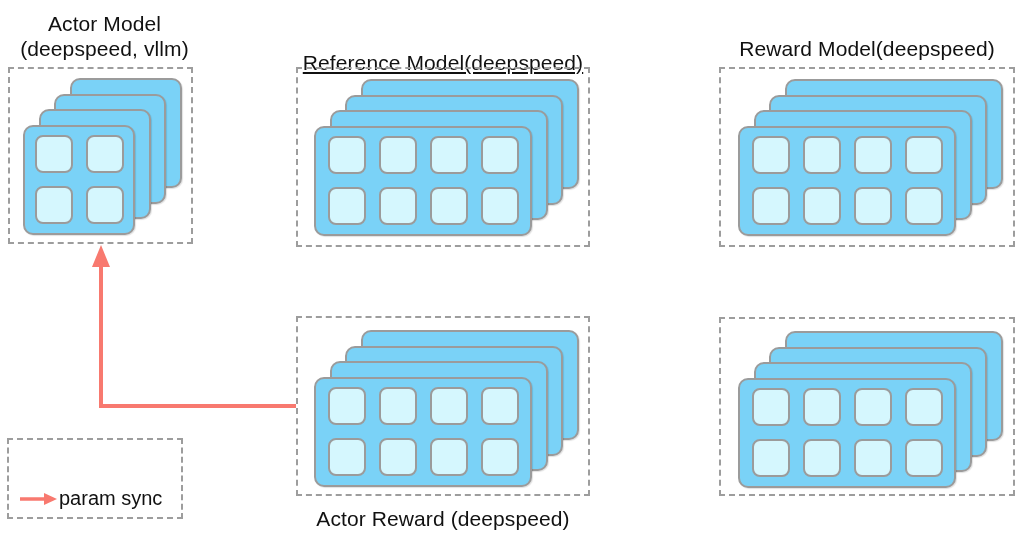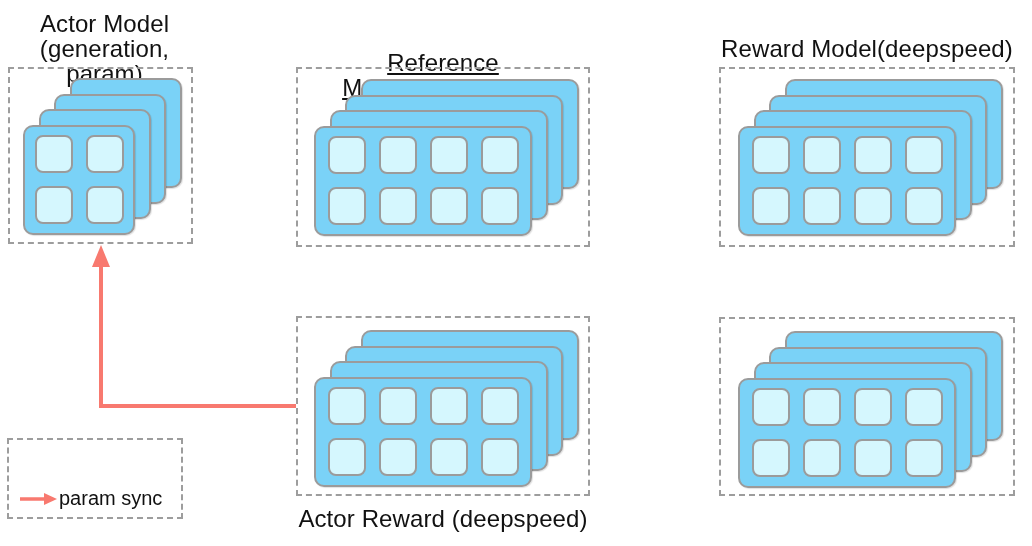--- a/index.html
+++ b/index.html
@@ -8,21 +8,21 @@
     width: 1032px;
     height: 546px;
     background: #ffffff;
     font-family: "Liberation Sans", sans-serif;
     color: var(--text-color, #111);
     overflow: hidden;
   }
   .model-label {
     position: absolute;
     text-align: center;
-    font-size: 24px;
+    font-size: 21px;
     line-height: 25px;
     color: var(--text-color, #111);
     letter-spacing: 0.1px;
   }
   .dashed-box {
     position: absolute;
     border: 2px dashed var(--dash-gray, #9d9d9d);
     box-sizing: border-box;
     background: transparent;
   }
@@ -66,21 +66,21 @@
   }
   .legend-label { font-size: 20px; color: var(--text-color, #111); }
 </style>
 </head>
 <body>
 
 <div class="canvas">
 
   <div class="model-label" style="left:2px; top:11px; width:205px;">
     <div>Actor Model</div>
-    <div>(generation, param)</div>
+    <div>(deepspeed, vllm)</div>
   </div>
   <div class="model-label" style="left:293px; top:50px; width:300px;text-decoration:underline;">Reference Model(deepspeed)</div>
   <div class="model-label" style="left:717px; top:36px; width:300px;">Reward Model(deepspeed)</div>
 
   <div class="dashed-box" style="left:8px; top:67px; width:185px; height:177px;">
     <div class="stack" style="left:13px; top:9px; --cw:112px; --ch:110px;">
         <div class="card" style="left: 46.5px; top: 0px;"></div>
         <div class="card" style="left: 31px; top: 15.5px;"></div>
         <div class="card" style="left: 15.5px; top: 31px;"></div>
         <div class="card front" style="left: 0px; top: 46.5px; grid-template-columns: repeat(2, 38px); grid-template-rows: repeat(2, 38px);">

